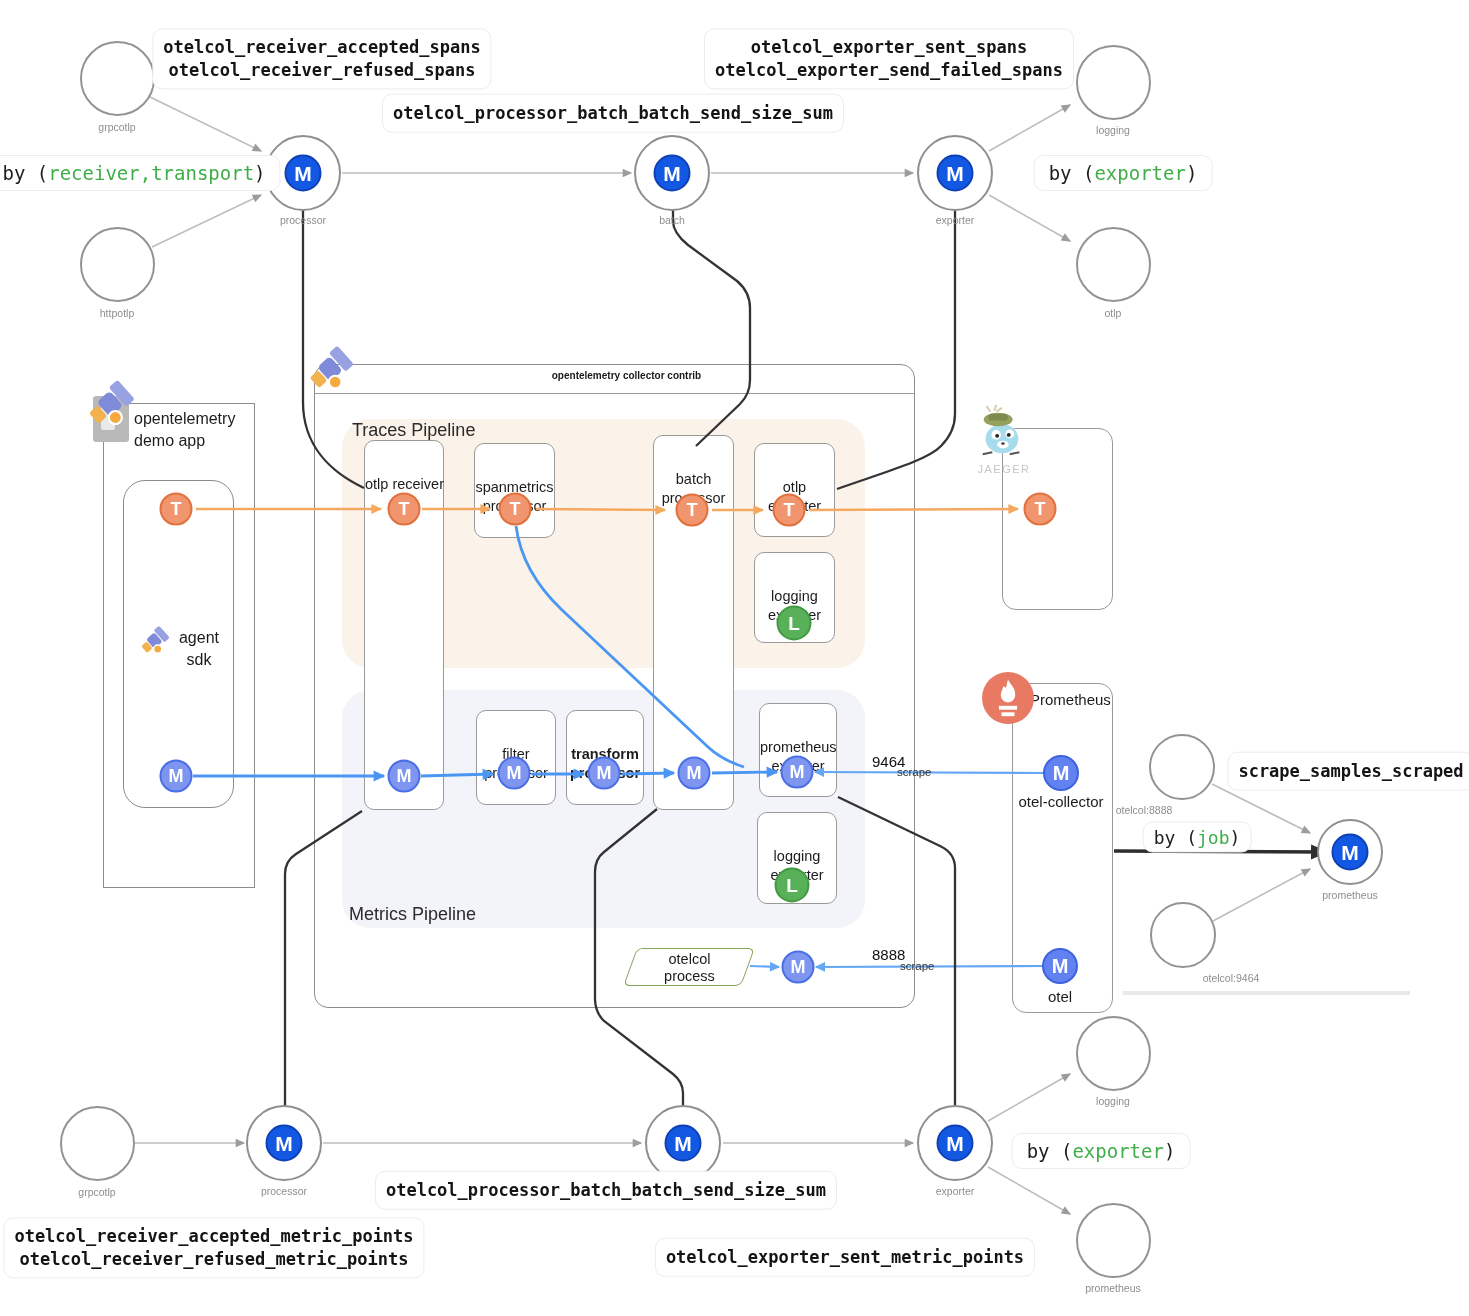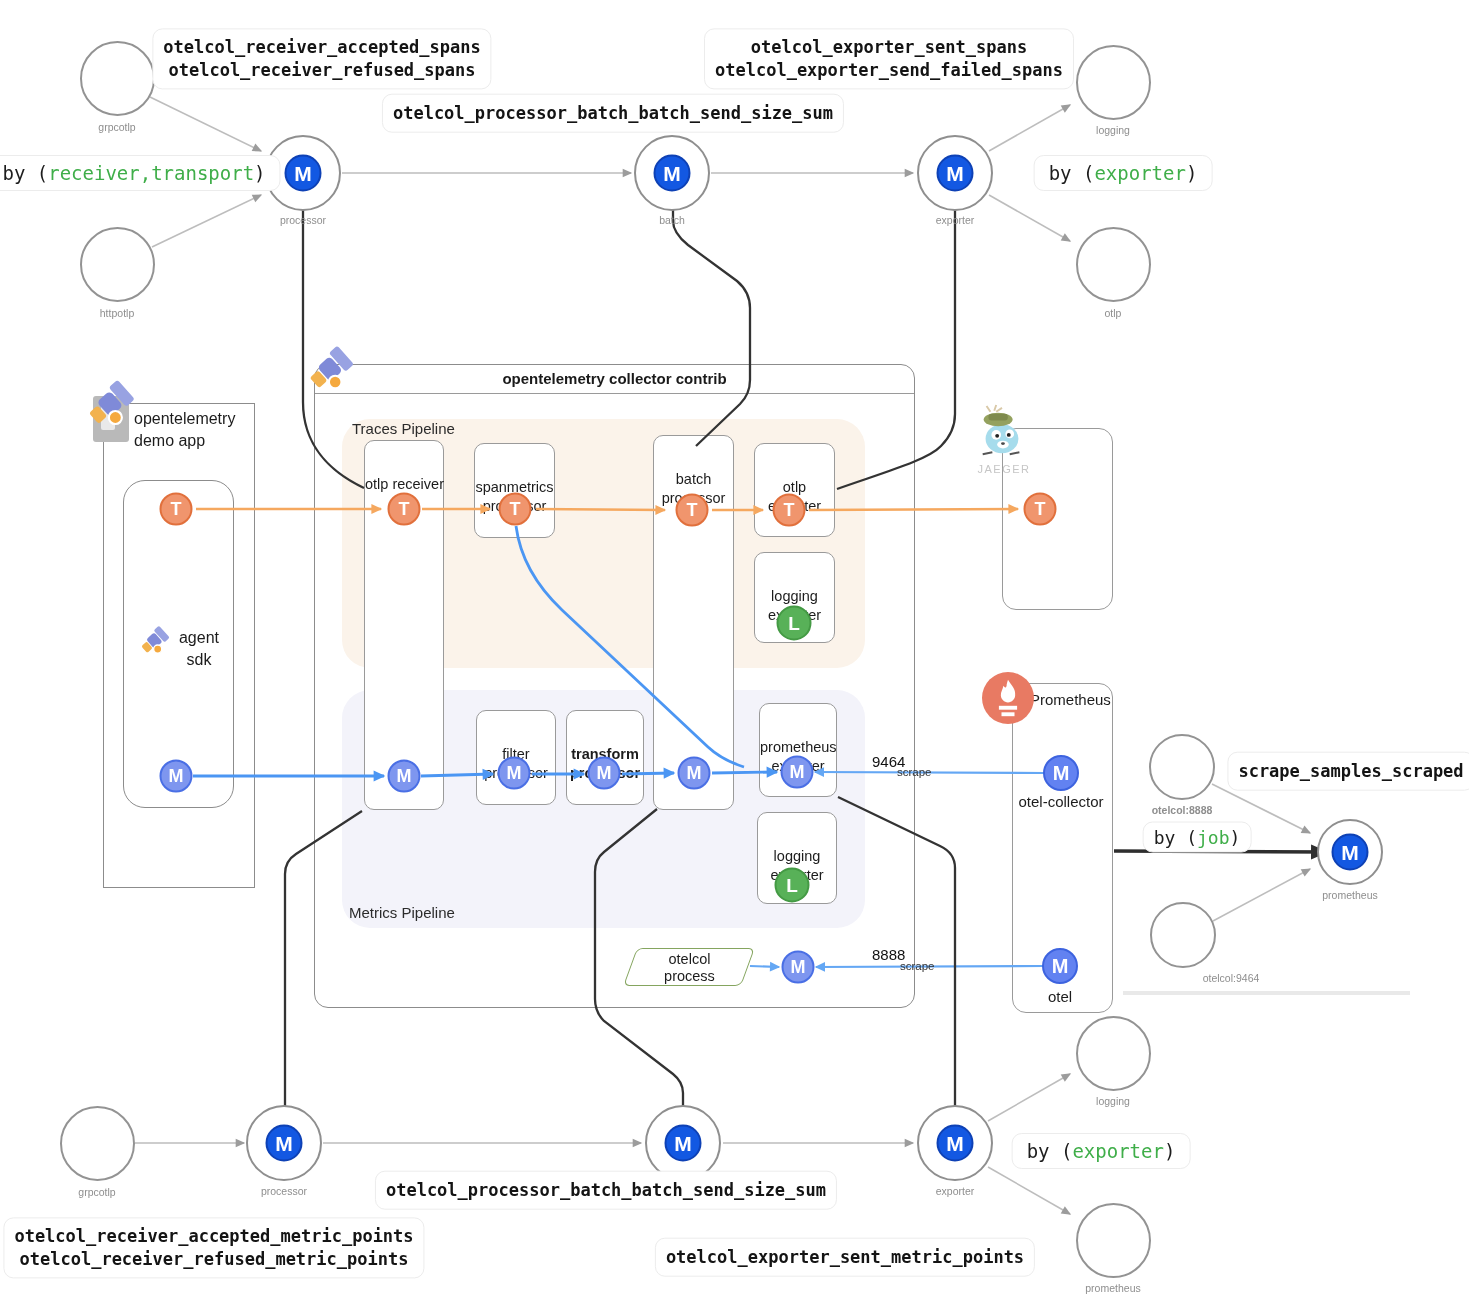--- a/index.html
+++ b/index.html
@@ -9,21 +9,21 @@
   .layer{position:absolute;left:0;top:0;width:100%;height:100%;}
   #boxes{z-index:1} #wires{z-index:2;pointer-events:none} #nodes{z-index:3} #labels{z-index:4}
 
   
   .box{position:absolute;border:1.4px solid #9a9a9a;border-radius:10px;background:#fff;box-sizing:border-box;}
   .sq{border-radius:0;}
   .bigbox{border-radius:14px;}
   .tint{position:absolute;border-radius:28px;}
   .boxtitle{position:absolute;left:0;top:6px;width:100%;text-align:center;font-size:14.5px;
             color:#1c1c1c;line-height:1.28;margin-top:28px;}
-  .zonelabel{position:absolute;font-size:15px;color:#2b2b2b;white-space:nowrap;}
+  .zonelabel{position:absolute;font-size:18px;color:#2b2b2b;white-space:nowrap;}
   .freelabel{position:absolute;font-size:15px;color:#1c1c1c;white-space:nowrap;}
 
   
   .circle{position:absolute;border:2px solid #939393;border-radius:50%;background:#fff;box-sizing:border-box;}
   .ring{position:absolute;border:2px solid #8f8f8f;border-radius:50%;background:#fff;box-sizing:border-box;}
   .badge{position:absolute;border-radius:50%;color:#fff;font-weight:bold;display:flex;
          align-items:center;justify-content:center;box-sizing:border-box;transform:translate(-50%,-50%);}
   .bM{width:37px;height:37px;background:#1358e2;border:2px solid #0e41b5;font-size:21px;}
   .mM{width:33px;height:33px;background:#7e96ef;border:2px solid #4a6fe5;font-size:18px;}
   .pM{width:36px;height:36px;background:#6282f1;border:2px solid #3d63df;font-size:20px;}
@@ -43,22 +43,22 @@
   .porttxt{position:absolute;font-size:15px;color:#111;white-space:nowrap;text-align:center;}
   .scrapetxt{position:absolute;font-size:11.5px;color:#333;white-space:nowrap;}
 
   
   .para{position:absolute;border:1.4px solid #85a55f;border-radius:6px;background:#fff;
         transform:skewX(-20deg);box-sizing:border-box;}
   .para-inner{position:absolute;left:0;top:2px;width:100%;text-align:center;transform:skewX(20deg);
               font-size:14.5px;line-height:1.2;color:#1c1c1c;}
 
   .jaegertxt{position:absolute;font-size:11px;letter-spacing:1.5px;color:#c6c6c6;text-align:center;}
-  .contribtitle{position:absolute;left:0;top:5px;width:100%;text-align:center;font-weight:bold;
-                font-size:15px;color:#1a1a1a;}
+  .contribtitle{position:absolute;left:12px;top:5px;width:100%;text-align:center;font-weight:bold;
+                font-size:10px;color:#1a1a1a;}
   .contribsep{position:absolute;left:0;height:1.4px;background:#9a9a9a;width:100%;}
 </style>
 </head>
 <body>
 
 <div id="canvas">
 
   <div class="layer" id="boxes">
 
     <div class="box sq" style="left:103px;top:403px;width:152px;height:485px;border-color:#8c8c8c;"></div>
@@ -276,21 +276,21 @@
     <div class="badge mM" style="left:797px;top:772px;">M</div>
     <div class="badge lL" style="left:792px;top:885px;">L</div>
     <div class="badge mM" style="left:798px;top:967px;">M</div>
 
     <div class="badge pM" style="left:1061px;top:773px;">M</div>
     <div class="subdark" style="left:1061px;top:793px;">otel-collector</div>
     <div class="badge pM" style="left:1060px;top:966px;">M</div>
     <div class="subdark" style="left:1060px;top:988px;">otel</div>
 
     <div class="circle" style="left:1149px;top:734px;width:66px;height:66px;"></div>
-    <div class="sub" style="left:1182px;top:804px;font-weight:bold;">otelcol:8888</div>
+    <div class="sub" style="left:1144px;top:804px;">otelcol:8888</div>
     <div class="circle" style="left:1150px;top:902px;width:66px;height:66px;"></div>
     <div class="sub" style="left:1183px;top:972px;margin-left:48px;">otelcol:9464</div>
     <div class="ring" style="left:1317px;top:819px;width:66px;height:66px;"></div>
     <div class="badge bM" style="left:1350px;top:852px;">M</div>
     <div class="sub" style="left:1350px;top:889px;">prometheus</div>
 
     <div class="circle" style="left:60px;top:1106px;width:75px;height:75px;"></div>
     <div class="sub" style="left:97px;top:1186px;">grpcotlp</div>
     <div class="ring" style="left:246px;top:1105px;width:76px;height:76px;"></div>
     <div class="badge bM" style="left:284px;top:1143px;">M</div>

